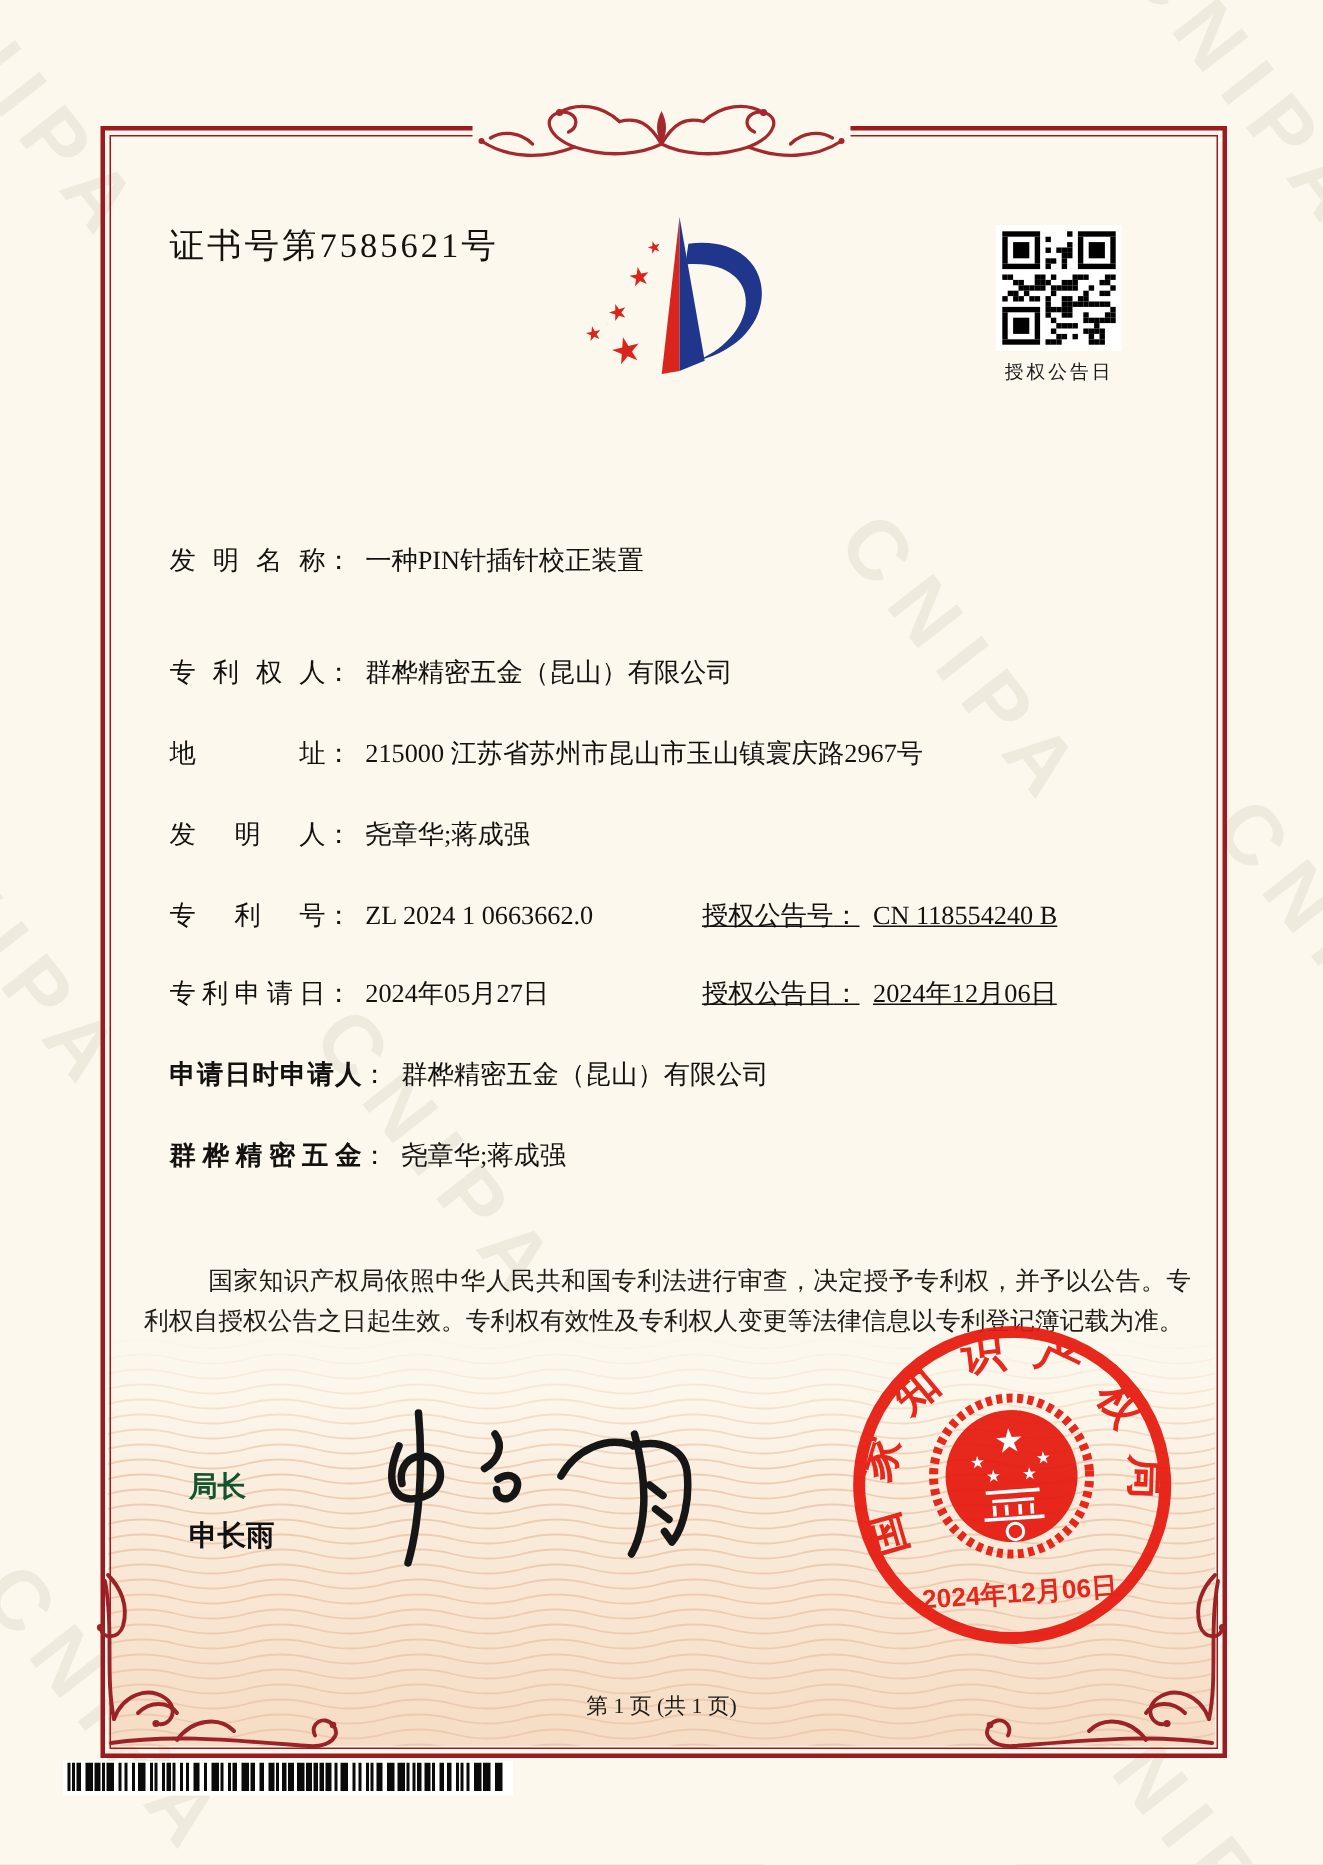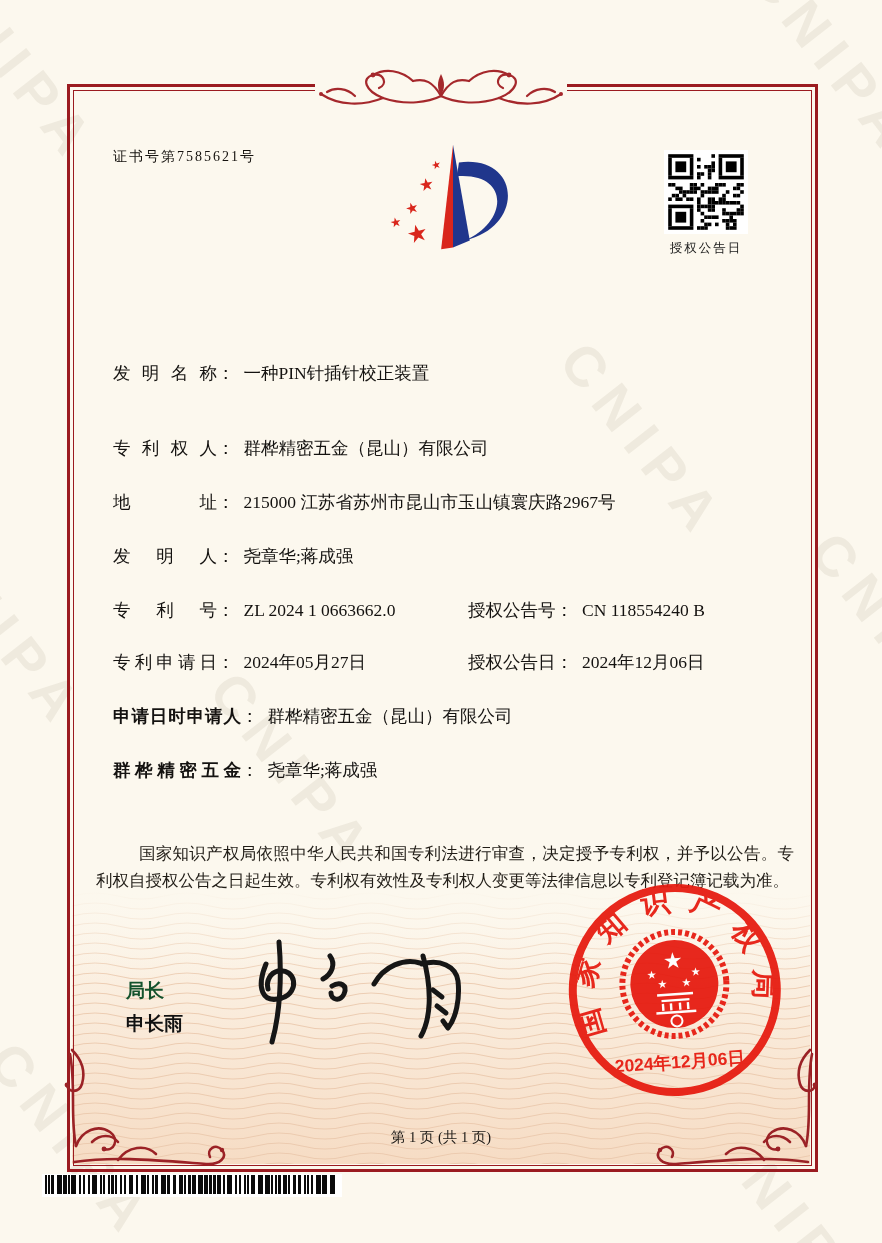--- a/index.html
+++ b/index.html
@@ -12,30 +12,30 @@
   .frame-outer{position:absolute;left:67px;top:84px;width:745px;height:1082px;border:3px solid #9b1b20;}
   .frame-inner{position:absolute;left:3px;top:3px;right:3px;bottom:3px;border:1.5px solid #9b1b20;}
   
   .waves{position:absolute;left:72px;top:890px;width:738px;height:274px;overflow:hidden;}
   .waves svg{display:block;}
   .wave-fade{position:absolute;left:0;top:0;right:0;height:90px;
              background:linear-gradient(#fcf8ee,rgba(252,248,238,0));}
   
   .orn{position:absolute;pointer-events:none;}
   
-  .cert-no{position:absolute;left:113px;top:148px;font-size:14px;letter-spacing:2px;}
+  .cert-no{position:absolute;left:113px;top:148px;font-size:23px;letter-spacing:2px;}
   .logo{position:absolute;left:374px;top:138px;width:158px;height:122px;}
   .qr{position:absolute;left:664px;top:150px;width:84px;height:84px;background:#fff;}
   .qr-caption{position:absolute;left:648px;top:240px;width:116px;text-align:center;
               font-size:12.5px;letter-spacing:2px;color:#1a1a1a;}
   .title{position:absolute;left:0;right:0;top:256px;text-align:center;font-size:41px;
          font-weight:700;letter-spacing:18px;text-indent:18px;color:#0c0c0c;}
   
   .row{position:absolute;left:113px;font-size:17.5px;white-space:nowrap;color:#141210;}
-  .row.right{left:468px;}
+  .row.right{left:468px;text-decoration:underline;}
   .lab{display:inline-block;width:104px;text-align:justify;text-align-last:justify;vertical-align:bottom;}
   .lab.w7{width:128px;font-weight:bold;}
   .colon{margin-right:9px;}
   
   .body-par{position:absolute;left:96px;top:840px;width:698px;font-size:16.5px;line-height:27px;
             text-align:justify;text-indent:2.6em;color:#201c16;}
   
   .sig-title{position:absolute;left:126px;top:978px;font:600 19px "Liberation Sans",sans-serif;color:#14532d;}
   .sig-name{position:absolute;left:126px;top:1011px;font:600 19px "Liberation Sans",sans-serif;color:#111;}
   .sig-script{position:absolute;left:232px;top:936px;width:250px;height:112px;}

